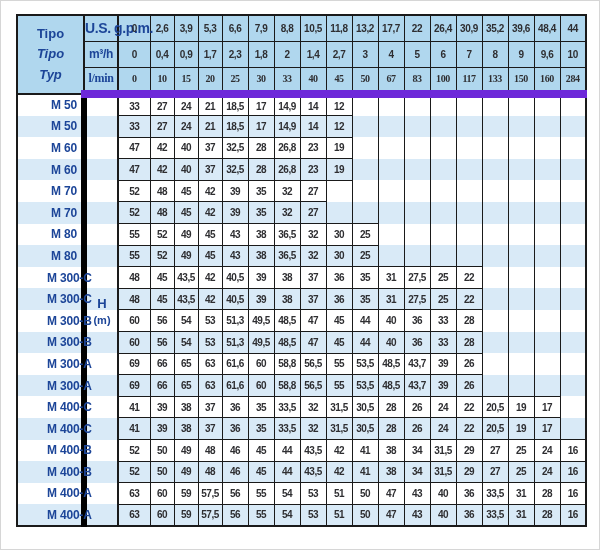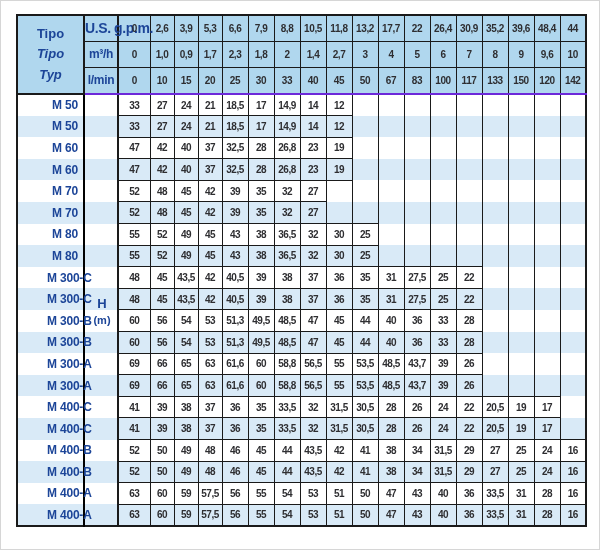--- a/index.html
+++ b/index.html
@@ -54,26 +54,26 @@
     letter-spacing:-0.3px;
   }
   td.unit.small{font-size:14px;letter-spacing:-0.4px;}
   td.hnum{
     background:var(--hdr-bg);
     border:1px solid #1a1a1a;
     font-weight:bold;color:#2e2e31;
     font-size:10px;
     letter-spacing:-0.4px;
   }
-  tr.hdr3 td{border-bottom:2px solid #6d28d9;}
+  tr.hdr3 td{border-bottom:8px solid #6d28d9;font-family:Liberation Serif, serif;}
   
   tbody tr{height:21.6px;}
   tbody tr:nth-child(even){background:var(--stripe);}
   td.model{
-    border-right:2px solid #000000;
+    border-right:6px solid #000000;
     font-weight:bold;color:var(--navy);
     font-size:12px;
     letter-spacing:-0.2px;
     padding-left:29px;
   }
   td.hcol{
     border-right:2px solid #1a1a1a;
   }
   td.val{
     border:1px solid #1a1a1a;
@@ -149,21 +149,21 @@
             <td class="hnum">26,4</td>
             <td class="hnum">30,9</td>
             <td class="hnum">35,2</td>
             <td class="hnum">39,6</td>
             <td class="hnum">48,4</td>
             <td class="hnum">44</td>
           </tr>
           <tr class="hdr">
             <td class="unit">m³/h</td>
             <td class="hnum">0</td>
-            <td class="hnum">1,0</td>
+            <td class="hnum">0,4</td>
             <td class="hnum">0,9</td>
             <td class="hnum">1,7</td>
             <td class="hnum">2,3</td>
             <td class="hnum">1,8</td>
             <td class="hnum">2</td>
             <td class="hnum">1,4</td>
             <td class="hnum">2,7</td>
             <td class="hnum">3</td>
             <td class="hnum">4</td>
             <td class="hnum">5</td>
@@ -185,22 +185,22 @@
             <td class="hnum">33</td>
             <td class="hnum">40</td>
             <td class="hnum">45</td>
             <td class="hnum">50</td>
             <td class="hnum">67</td>
             <td class="hnum">83</td>
             <td class="hnum">100</td>
             <td class="hnum">117</td>
             <td class="hnum">133</td>
             <td class="hnum">150</td>
-            <td class="hnum">120</td>
-            <td class="hnum">142</td>
+            <td class="hnum">160</td>
+            <td class="hnum">284</td>
           </tr>
         </thead>
       <tbody id="tbody">
           <tr>
             <td class="model">M 50</td>
             <td class="hcol"></td>
             <td class="val">33</td>
             <td class="val">27</td>
             <td class="val">24</td>
             <td class="val">21</td>

